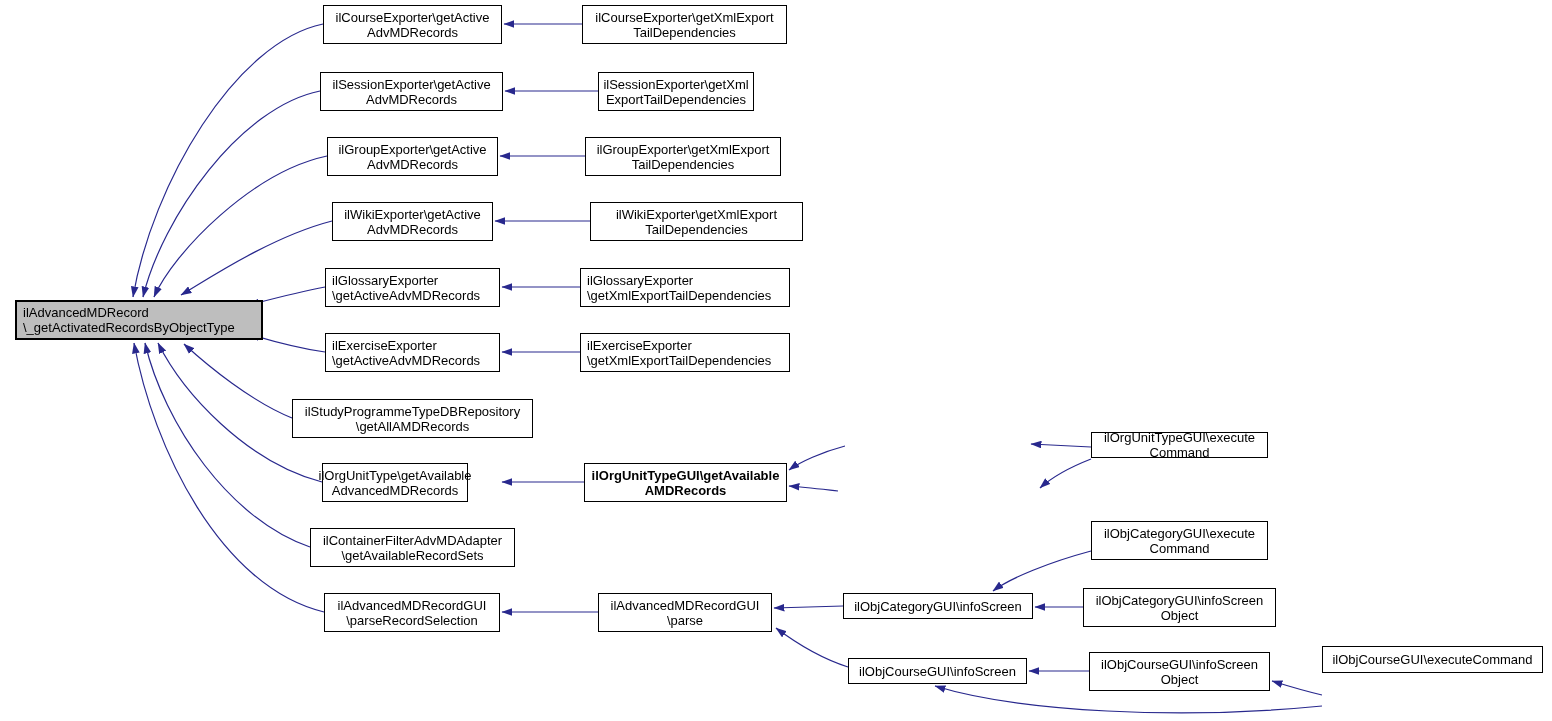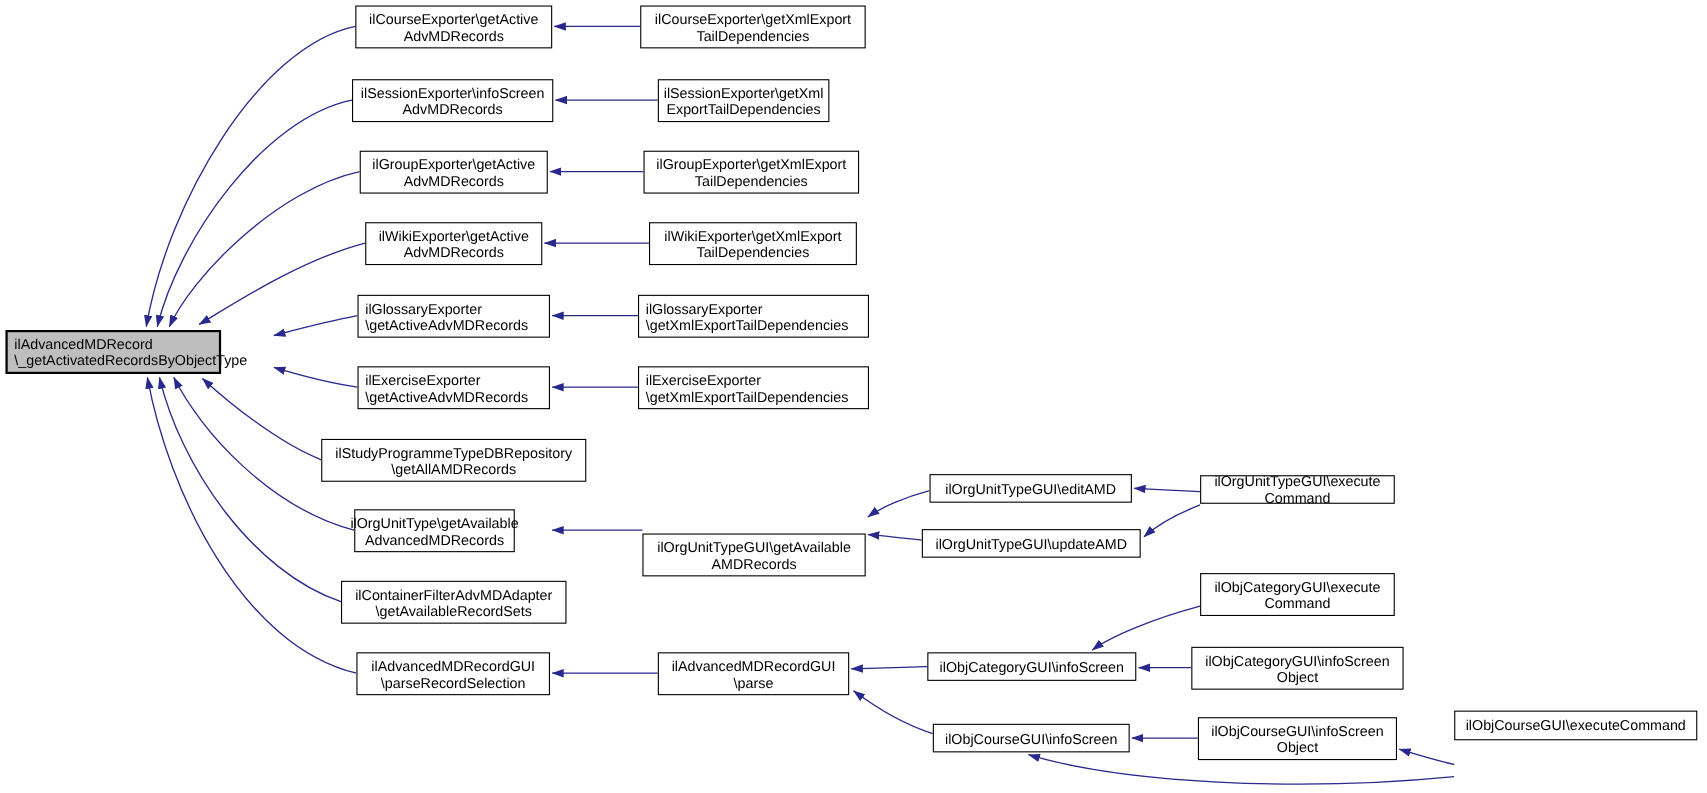--- a/index.html
+++ b/index.html
@@ -57,53 +57,53 @@
       <path d="M1091,459 C1068,468 1050,479 1040,488" class="edge" marker-end="url(#arrow)"></path>
       <path d="M598,612 L502,612" class="edge" marker-end="url(#arrow)"></path>
       <path d="M843,606 L774,608" class="edge" marker-end="url(#arrow)"></path>
       <path d="M848,667 C820,658 792,640 776,628" class="edge" marker-end="url(#arrow)"></path>
       <path d="M1091,551 C1050,562 1010,578 993,591" class="edge" marker-end="url(#arrow)"></path>
       <path d="M1083,607 L1035,607" class="edge" marker-end="url(#arrow)"></path>
       <path d="M1089,671 L1029,671" class="edge" marker-end="url(#arrow)"></path>
       <path d="M1322,695 C1305,691 1288,686 1272,681" class="edge" marker-end="url(#arrow)"></path>
       <path d="M1322,706 C1180,720 1020,712 935,686" class="edge" marker-end="url(#arrow)"></path>
     </svg>
-<div class="node node-highlight align-left" style="left: 5px; top: 300px; width: 196px; height: 40px;">
+<div class="node node-highlight align-left" style="left: 15px; top: 300px; width: 248px; height: 40px;">
       <div class="node-line">ilAdvancedMDRecord</div>
       <div class="node-line">\_getActivatedRecordsByObjectType</div>
     </div>
     <div class="node" style="left: 323px; top: 5px; width: 179px; height: 39px;">
       <div class="node-line">ilCourseExporter\getActive</div>
       <div class="node-line">AdvMDRecords</div>
     </div>
     <div class="node" style="left: 582px; top: 5px; width: 205px; height: 39px;">
       <div class="node-line">ilCourseExporter\getXmlExport</div>
       <div class="node-line">TailDependencies</div>
     </div>
     <div class="node" style="left: 320px; top: 72px; width: 183px; height: 39px;">
-      <div class="node-line">ilSessionExporter\infoScreen</div>
+      <div class="node-line">ilSessionExporter\getActive</div>
       <div class="node-line">AdvMDRecords</div>
     </div>
     <div class="node" style="left: 598px; top: 72px; width: 156px; height: 39px;">
       <div class="node-line">ilSessionExporter\getXml</div>
       <div class="node-line">ExportTailDependencies</div>
     </div>
     <div class="node" style="left: 327px; top: 137px; width: 171px; height: 39px;">
       <div class="node-line">ilGroupExporter\getActive</div>
       <div class="node-line">AdvMDRecords</div>
     </div>
     <div class="node" style="left: 585px; top: 137px; width: 196px; height: 39px;">
       <div class="node-line">ilGroupExporter\getXmlExport</div>
       <div class="node-line">TailDependencies</div>
     </div>
     <div class="node" style="left: 332px; top: 202px; width: 161px; height: 39px;">
       <div class="node-line">ilWikiExporter\getActive</div>
       <div class="node-line">AdvMDRecords</div>
     </div>
-    <div class="node" style="left: 590px; top: 202px; width: 189px; height: 39px;">
+    <div class="node" style="left: 590px; top: 202px; width: 213px; height: 39px;">
       <div class="node-line">ilWikiExporter\getXmlExport</div>
       <div class="node-line">TailDependencies</div>
     </div>
     <div class="node align-left" style="left: 325px; top: 268px; width: 175px; height: 39px;">
       <div class="node-line">ilGlossaryExporter</div>
       <div class="node-line">\getActiveAdvMDRecords</div>
     </div>
     <div class="node align-left" style="left: 580px; top: 268px; width: 210px; height: 39px;">
       <div class="node-line">ilGlossaryExporter</div>
       <div class="node-line">\getXmlExportTailDependencies</div>
@@ -117,29 +117,23 @@
       <div class="node-line">\getXmlExportTailDependencies</div>
     </div>
     <div class="node" style="left: 292px; top: 399px; width: 241px; height: 39px;">
       <div class="node-line">ilStudyProgrammeTypeDBRepository</div>
       <div class="node-line">\getAllAMDRecords</div>
     </div>
     <div class="node" style="left: 322px; top: 463px; width: 146px; height: 39px;">
       <div class="node-line">ilOrgUnitType\getAvailable</div>
       <div class="node-line">AdvancedMDRecords</div>
     </div>
-    <div class="node" style="left: 584px; top: 485px; width: 203px; height: 39px;">
+    <div class="node" style="left: 584px; top: 463px; width: 203px; height: 39px; font-weight: bold;">
       <div class="node-line">ilOrgUnitTypeGUI\getAvailable</div>
       <div class="node-line">AMDRecords</div>
-    </div>
-    <div class="node" style="left: 845px; top: 431px; width: 184px; height: 26px;">
-      <div class="node-line">ilOrgUnitTypeGUI\editAMD</div>
-    </div>
-    <div class="node" style="left: 838px; top: 481px; width: 199px; height: 26px;">
-      <div class="node-line">ilOrgUnitTypeGUI\updateAMD</div>
     </div>
     <div class="node" style="left: 1091px; top: 432px; width: 177px; height: 23px;">
       <div class="node-line">ilOrgUnitTypeGUI\execute</div>
       <div class="node-line">Command</div>
     </div>
     <div class="node" style="left: 310px; top: 528px; width: 205px; height: 39px;">
       <div class="node-line">ilContainerFilterAdvMDAdapter</div>
       <div class="node-line">\getAvailableRecordSets</div>
     </div>
     <div class="node" style="left: 324px; top: 593px; width: 176px; height: 39px;">

